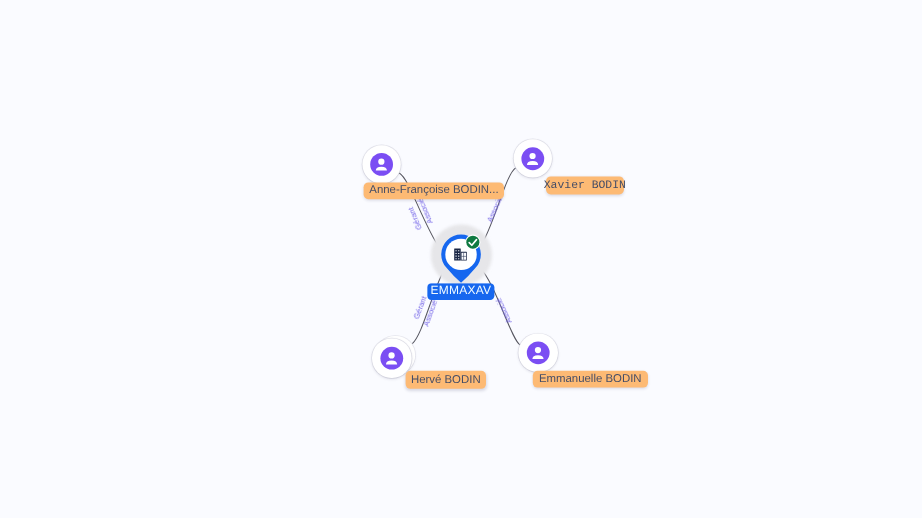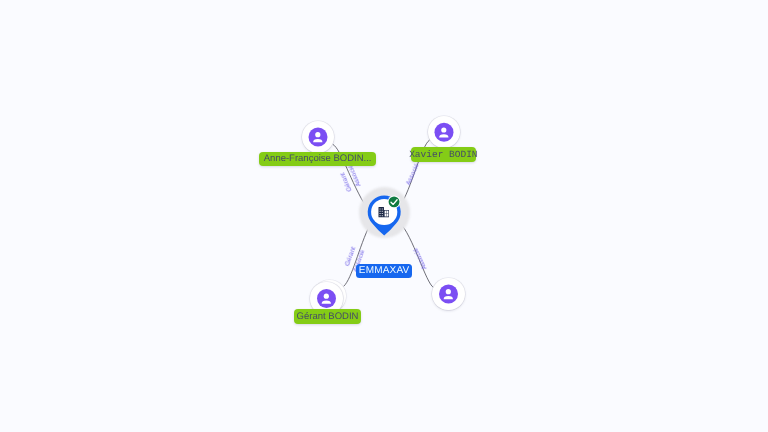--- a/index.html
+++ b/index.html
@@ -10,30 +10,30 @@
   #stage{position:relative;width:768px;height:432px;background:#fafbff;}
   svg.layer{position:absolute;left:0;top:0;width:768px;height:432px;overflow:visible;}
 
   
   .pnode{position:absolute;left:0;top:0;}
   .pcircle{position:absolute;border-radius:50%;background:#ffffff;
            box-shadow:0 1px 2.4px rgba(44,44,90,.15), 0 0 0 0.6px rgba(214,214,224,.65);}
   .pcircle.ghost{box-shadow:0 1px 2.4px rgba(44,44,90,.09), 0 0 0 0.6px rgba(218,218,226,.6);}
 
   
-  .nlabel{position:absolute;background:#84cc16;border-radius:4px;
+  .nlabel{position:absolute;background:#fdba74;border-radius:4px;
           color:#454d66;white-space:nowrap;display:flex;align-items:center;
           justify-content:center;box-shadow:0 1px 2.5px rgba(44,44,90,.16);
-          font-size:9.5px;letter-spacing:0;line-height:1;will-change:opacity;}
+          font-size:9.5px;letter-spacing:0;line-height:1;will-change:opacity;margin-left:44px;}
 
   
   .halo{position:absolute;border-radius:50%;background:#e6e6e9;filter:blur(1.2px);}
   .pinlabel{position:absolute;background:#1667ef;border-radius:3.5px;color:#effaff;
             display:flex;align-items:center;justify-content:center;white-space:nowrap;
-            font-size:10px;letter-spacing:.2px;line-height:1;will-change:opacity;margin-top:28px;}
+            font-size:10px;letter-spacing:.2px;line-height:1;will-change:opacity;}
 
   
   .elabel{position:absolute;color:#7465e8;white-space:nowrap;font-size:6.5px;
           line-height:1;transform-origin:0 0;will-change:opacity;}
 </style>
 </head>
 <body>
 
 <div id="stage">
 
@@ -131,15 +131,16 @@
       <g transform="translate(448.5,294)">
         <circle cx="0" cy="0" r="9.5" fill="#7b4ef3"></circle>
         <circle cx="-0.2" cy="-2.3" r="2.6" fill="#fff"></circle>
         <path d="M -4.85 5.15 q 0 -3.2 4.65 -3.2 q 4.65 0 4.65 3.2 Z" fill="#fff"></path>
       </g>
     </svg>
   </div>
 
   <div class="nlabel" style="left:259.2px;top:151.6px;width:116.9px;height:14.6px;">Anne-Françoise BODIN...</div>
   <div class="nlabel" style="left:410.8px;top:147.0px;width:65.1px;height:14.6px;font-family:Liberation Mono, monospace;">Xavier BODIN</div>
-  <div class="nlabel" style="left:294px;top:309.2px;width:67px;height:14.6px;">Gérant BODIN</div>
+  <div class="nlabel" style="left:294px;top:309.2px;width:67px;height:14.6px;">Hervé BODIN</div>
+  <div class="nlabel" style="left:400.1px;top:308.8px;width:95.5px;height:14.6px;">Emmanuelle BODIN</div>
 
 </div>
 
 </body></html>

